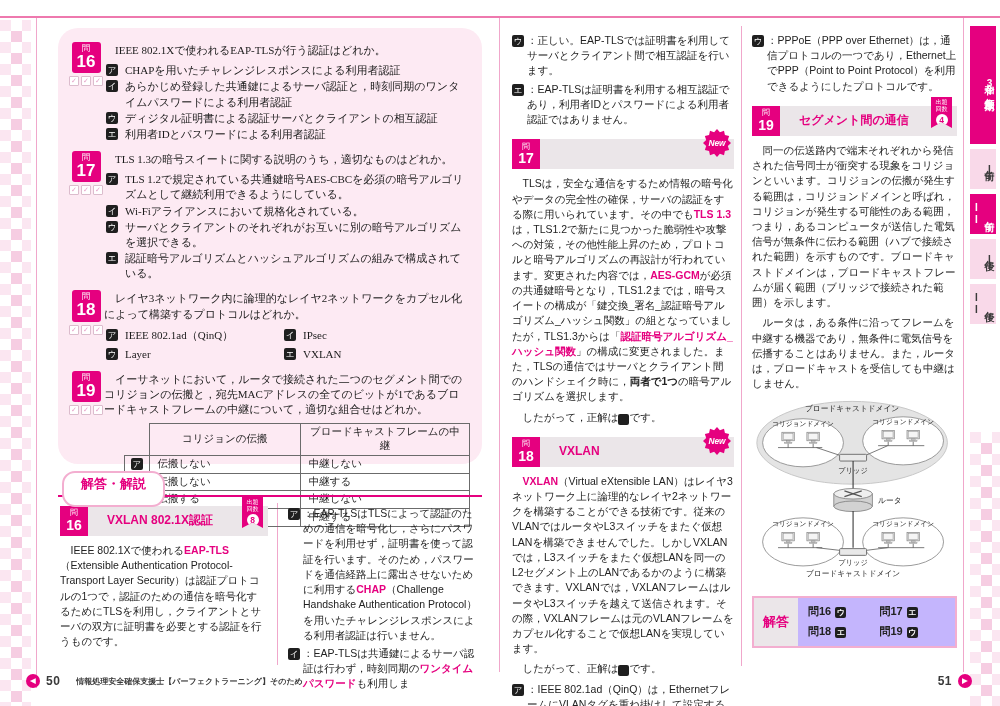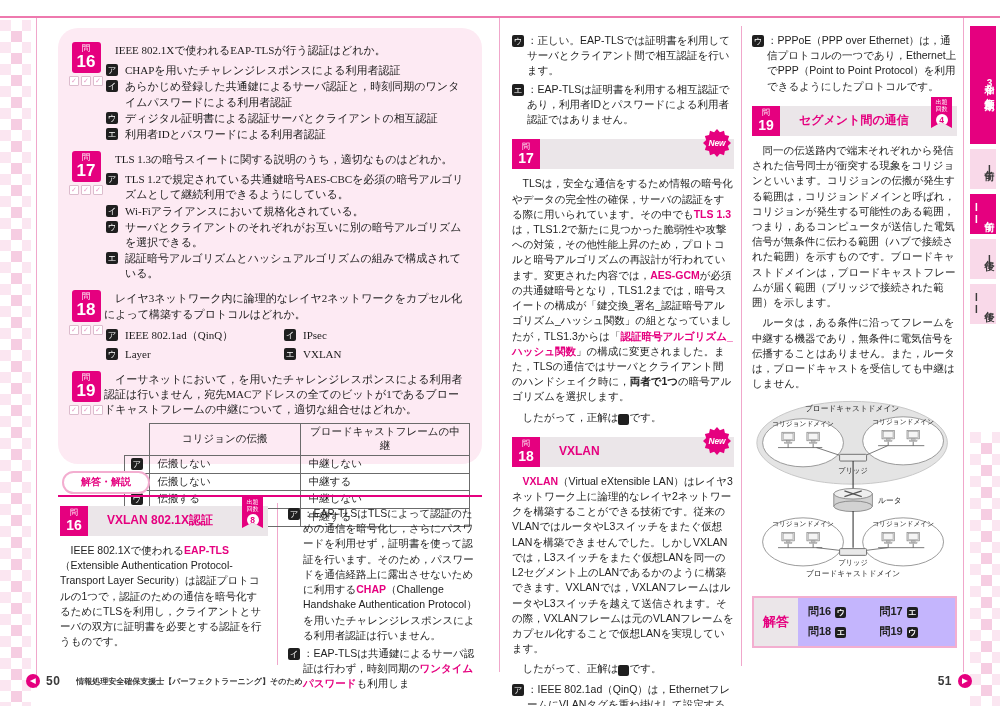--- a/index.html
+++ b/index.html
@@ -41,22 +41,22 @@
   .optt{flex:1;}
   .optgrid{display:grid;grid-template-columns:178px 1fr;row-gap:2px;margin-top:2px;}
   .qtable{border-collapse:collapse;margin:5px 0 0 20px;font-size:10.5px;line-height:1.4;}
   .qtable td,.qtable th{border:1px solid #6b6b6b;padding:1px 8px;font-weight:normal;}
   .qtable .blank{border:none;}
   .qtable .mkcell{text-align:center;width:16px;padding:1px 4px;}
   .qtable .c1{width:148px;} .qtable .c2{width:168px;}
 
   
   #kaisetsu-tab{position:absolute;left:62px;top:471px;z-index:3;border:2px solid #f3aed0;
-      border-radius:13px;background:#fff;color:#e5007f;font-weight:bold;font-size:10px;
-      padding:2px 17px 3px;}
+      border-radius:13px;background:#fff;color:#e5007f;font-weight:bold;font-size:13px;
+      padding:2px 17px 12px;}
   #kaisetsu-rule{position:absolute;left:58px;top:495px;width:424px;height:2px;background:#e5007f;}
 
   .ecol{position:absolute;font-size:10.5px;line-height:1.45;color:#222;}
   #colA{left:60px;top:506px;width:208px;}
   #colB{left:288px;top:506px;width:194px;}
   #colC{left:512px;top:33px;width:222px;}
   #colD{left:752px;top:33px;width:205px;}
 
   .ehead{position:relative;display:flex;background:#ebe6e9;margin:12px 0 7px;min-height:30px;}
   .ehead:first-child{margin-top:0;}
@@ -243,21 +243,21 @@
           <span class="qp">問</span>
           <span class="qn">19</span>
         </div>
         <div class="checks">
           <span>✓</span>
           <span>✓</span>
           <span>✓</span>
         </div>
       </div>
       <div class="qmain">
-        <p class="stem">イーサネットにおいて，を用いたチャレンジレスポンスによる利用者認証は行いません，宛先MACアドレスの全てのビットが1であるブロードキャストフレームの中継について，適切な組合せはどれか。</p>
+        <p class="stem">イーサネットにおいて，ルータで接続された二つのセグメント間でのコリジョンの伝搬と，宛先MACアドレスの全てのビットが1であるブロードキャストフレームの中継について，適切な組合せはどれか。</p>
         <table class="qtable">
           <tbody>
               <tr>
             <th class="blank"></th>
             <th class="c1">コリジョンの伝搬</th>
             <th class="c2">ブロードキャストフレームの中継</th>
           </tr>
           <tr>
             <td class="mkcell"><span class="mk">ア</span></td>
             <td>伝搬しない</td>

